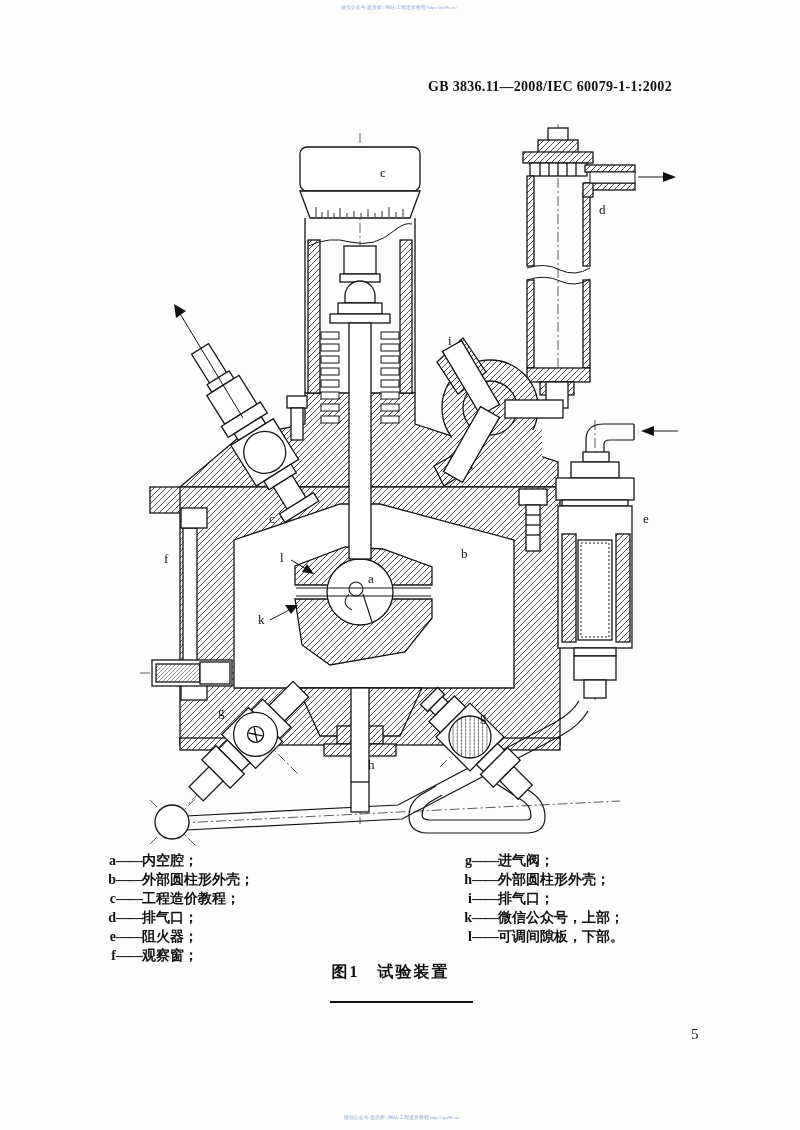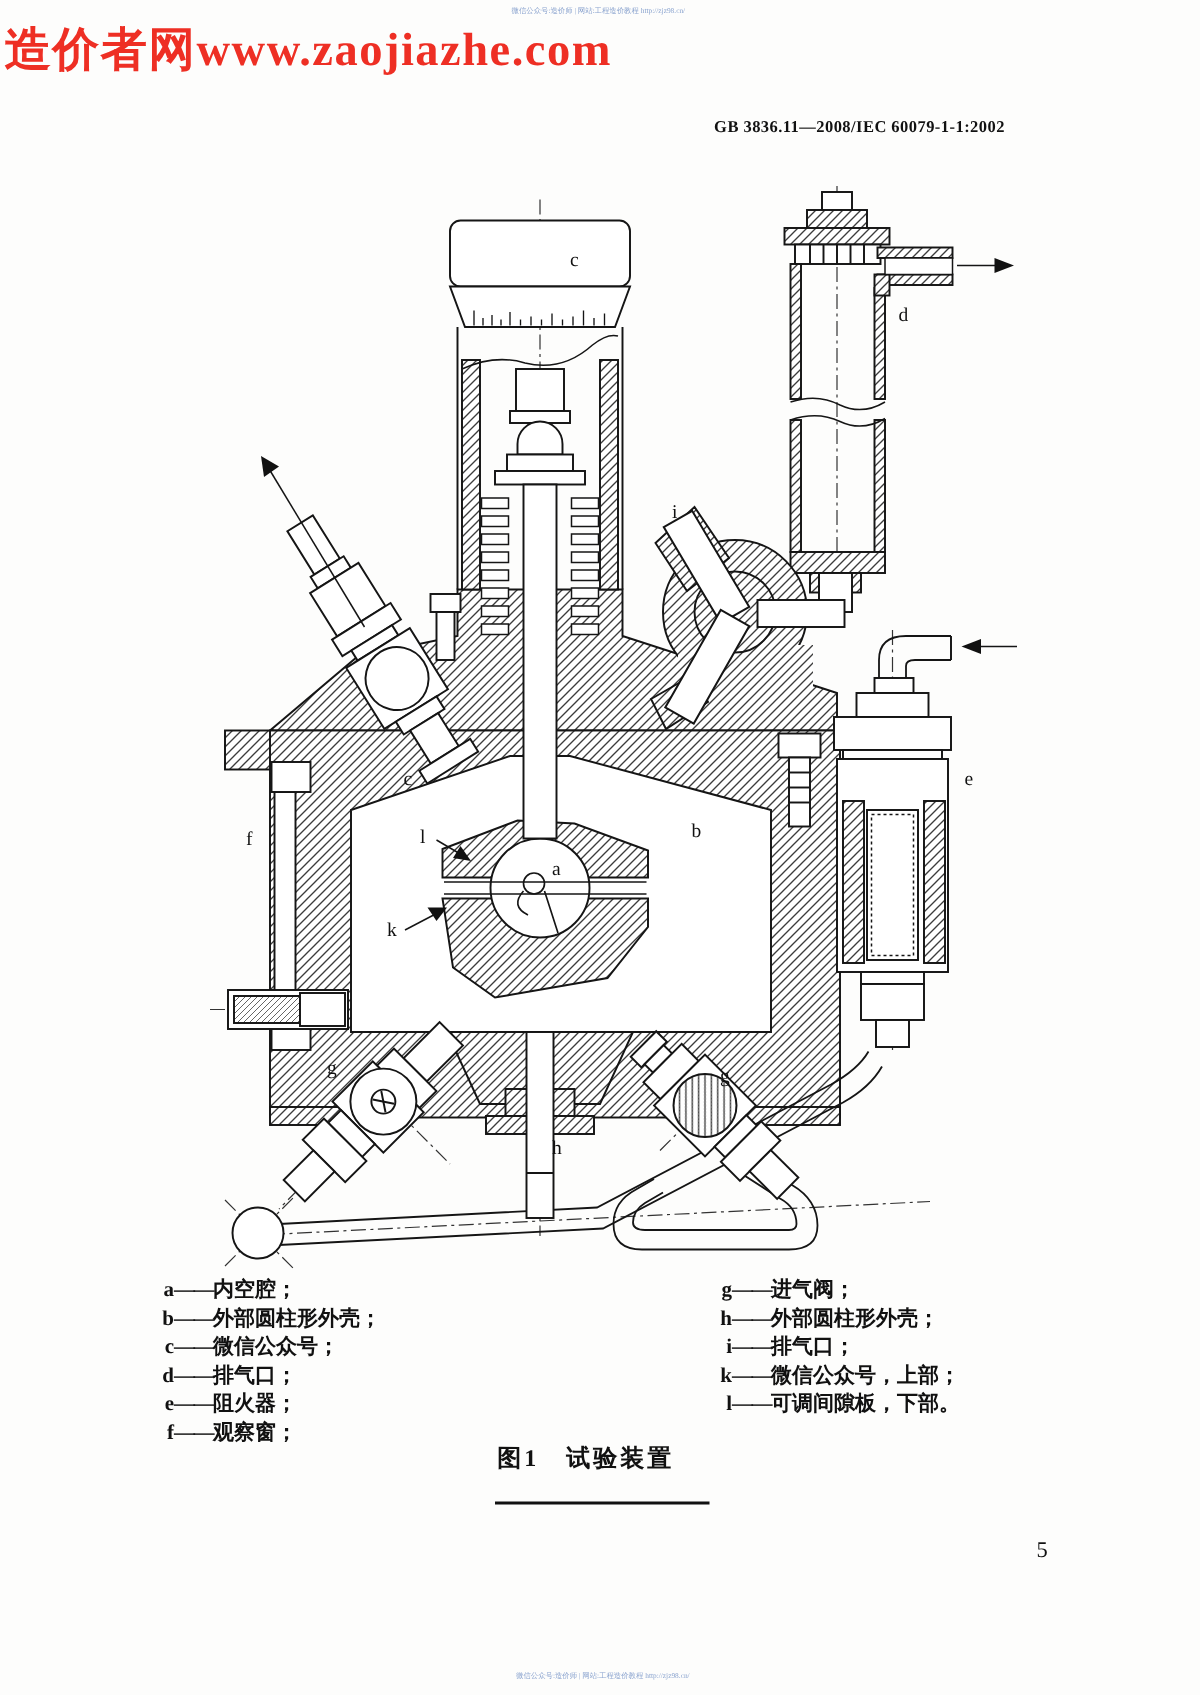--- a/index.html
+++ b/index.html
@@ -5,45 +5,44 @@
   html,body{margin:0;padding:0;background:#ffffff;}
   .page{position:relative;width:800px;height:1130px;background:#fdfdfc;overflow:hidden;
         font-family:"Liberation Serif", serif;color:#111;}
   .wm-main{position:absolute;left:3px;top:12px;font-size:31px;font-weight:bold;
            color:#ee2f24;letter-spacing:1px;white-space:nowrap;
            font-family:"Liberation Serif", serif;}
   .wm-tiny{position:absolute;font-size:6px;color:#8ba4cf;white-space:nowrap;
            transform:scale(.82);transform-origin:left top;}
   .wm-tiny.top{left:341px;top:4px;}
   .wm-tiny.bottom{left:344px;top:1114px;}
-  .std-code{position:absolute;left:428px;top:79px;width:290px;text-align:center;
-            font-size:11px;font-weight:bold;letter-spacing:.3px;}
+  .std-code{position:absolute;left:428px;top:79px;width:290px;text-align:left;
+            font-size:14px;font-weight:bold;letter-spacing:.3px;}
   .drawing{position:absolute;left:0;top:118px;}
   .legend{position:absolute;left:0;top:851px;width:800px;font-size:14px;
           font-weight:600;line-height:19px;}
   .legend .col{position:absolute;top:0;}
   .legend .col.left{left:100px;}
-  .legend .col.right{left:472px;}
+  .legend .col.right{left:456px;}
   .legend .row{white-space:nowrap;}
   .legend .letter{display:inline-block;width:16px;text-align:right;
                   font-family:"Liberation Serif", serif;}
   .legend .sep{letter-spacing:-1px;}
   .caption{position:absolute;left:0;top:962px;width:781px;text-align:center;
            font-size:16px;font-weight:bold;letter-spacing:2px;}
   .caption-rule{position:absolute;left:330px;top:1001px;width:143px;height:2px;
                 background:#111;}
   .page-num{position:absolute;left:691px;top:1026px;font-size:15px;}
   svg text{font-family:"Liberation Serif", serif;font-size:13px;fill:#111;}
 </style>
 </head>
 <body>
 
 <div class="page">
 
-  <div class="wm-main">造价者网www.zaojiazhe.com</div>
   <div class="wm-tiny top">微信公众号:造价师 | 网站:工程造价教程 http://zjz98.cn/</div>
   <div class="wm-tiny bottom">微信公众号:造价师 | 网站:工程造价教程 http://zjz98.cn/</div>
 
   <div class="std-code">GB 3836.11—2008/IEC 60079-1-1:2002</div>
 
   <svg class="drawing" width="800" height="732" viewBox="0 118 800 732">
     <defs>
       <pattern id="hat" patternUnits="userSpaceOnUse" width="6" height="6">
         <rect width="6" height="6" fill="#ffffff"></rect>
         <path d="M0,6 L6,0 M-1.5,1.5 L1.5,-1.5 M4.5,7.5 L7.5,4.5" stroke="#3c3c3c" stroke-width="0.9"></path>
@@ -316,21 +315,21 @@
       <text x="218" y="716">g</text>
       <text x="480" y="721">g</text>
       <text x="368" y="769">h</text>
     </g>
   </svg>
 
   <div class="legend">
     <div class="col left">
       <div class="row"><span class="letter">a</span><span class="sep">——</span><span>内空腔；</span></div>
       <div class="row"><span class="letter">b</span><span class="sep">——</span><span>外部圆柱形外壳；</span></div>
-      <div class="row"><span class="letter">c</span><span class="sep">——</span><span>微信公众号；</span></div>
+      <div class="row"><span class="letter">c</span><span class="sep">——</span><span>工程造价教程；</span></div>
       <div class="row"><span class="letter">d</span><span class="sep">——</span><span>排气口；</span></div>
       <div class="row"><span class="letter">e</span><span class="sep">——</span><span>阻火器；</span></div>
       <div class="row"><span class="letter">f</span><span class="sep">——</span><span>观察窗；</span></div>
     </div>
     <div class="col right">
       <div class="row"><span class="letter">g</span><span class="sep">——</span><span>进气阀；</span></div>
       <div class="row"><span class="letter">h</span><span class="sep">——</span><span>外部圆柱形外壳；</span></div>
       <div class="row"><span class="letter">i</span><span class="sep">——</span><span>排气口；</span></div>
       <div class="row"><span class="letter">k</span><span class="sep">——</span><span>微信公众号，上部；</span></div>
       <div class="row"><span class="letter">l</span><span class="sep">——</span><span>可调间隙板，下部。</span></div>

